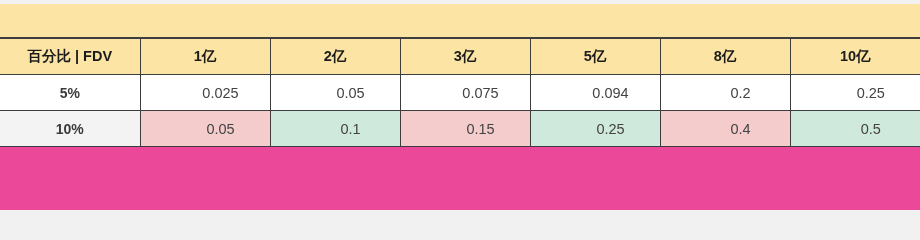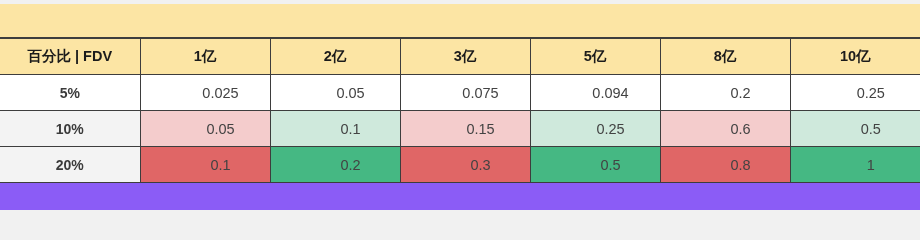--- a/index.html
+++ b/index.html
@@ -11,21 +11,21 @@
     height: 210px;
     overflow: hidden;
     background: #f1f1f1;
     font-family: "Liberation Sans", "DejaVu Sans", sans-serif;
   }
 
   #sheet {
     width: 920px;
     height: 210px;
     position: relative;
-    background: #8b5cf6;
+    background: #ec4899;
   }
 
   
   #top-strip {
     height: 4px;
     width: 100%;
     background: #f1f1f1;
   }
 
   
@@ -136,28 +136,19 @@
           <td class="value fill-none">0.094</td>
           <td class="value fill-none">0.2</td>
           <td class="value fill-none">0.25</td>
         </tr>
         <tr>
           <td class="row-label bg-gray">10%</td>
           <td class="value fill-red-1">0.05</td>
           <td class="value fill-green-1">0.1</td>
           <td class="value fill-red-1">0.15</td>
           <td class="value fill-green-1">0.25</td>
-          <td class="value fill-red-1">0.6</td>
+          <td class="value fill-red-1">0.4</td>
           <td class="value fill-green-1">0.5</td>
-        </tr>
-        <tr>
-          <td class="row-label bg-gray">20%</td>
-          <td class="value fill-red-3">0.1</td>
-          <td class="value fill-green-3">0.2</td>
-          <td class="value fill-red-3">0.3</td>
-          <td class="value fill-green-3">0.5</td>
-          <td class="value fill-red-3">0.8</td>
-          <td class="value fill-green-3">1</td>
         </tr>
       </tbody>
   </table>
 
 </div>
 
 </body></html>

